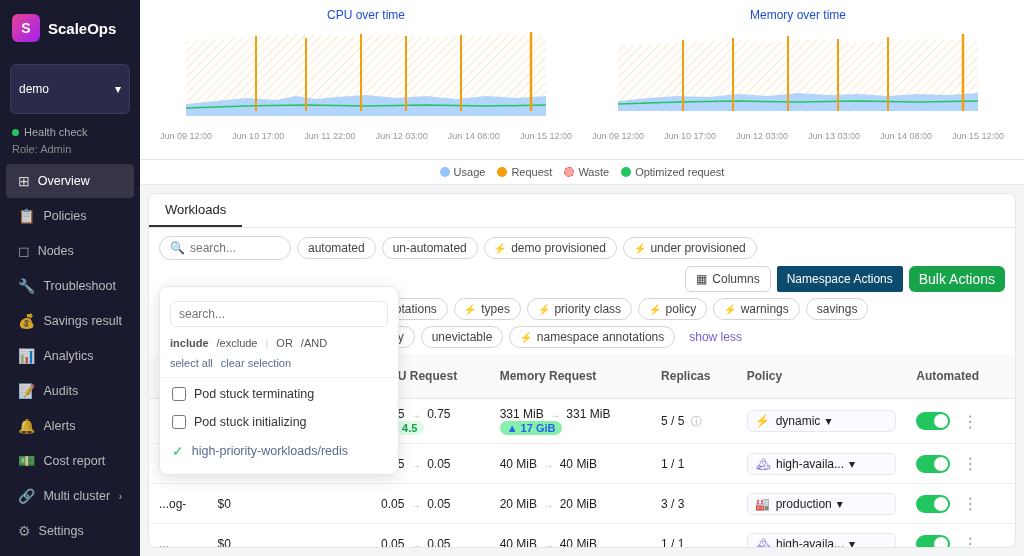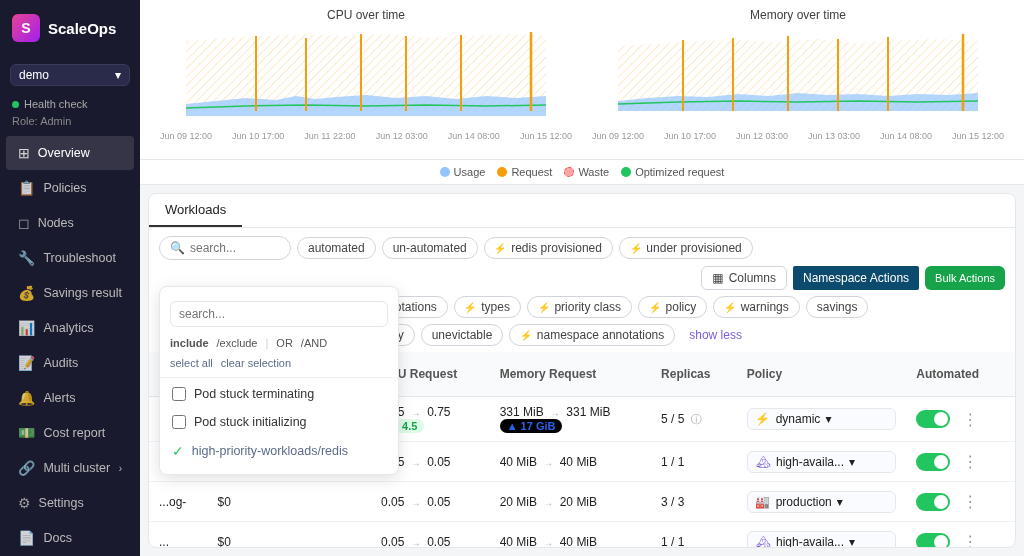--- a/index.html
+++ b/index.html
@@ -4,37 +4,37 @@
   <style>
     * { box-sizing: border-box; margin: 0; padding: 0; }
     body { font-family: -apple-system, BlinkMacSystemFont, 'Segoe UI', sans-serif; background: #f4f5f7; font-size: 13px; color: #222; overflow: hidden; }
     
     .app { display: flex; height: 556px; width: 1024px; }
     
     
     .sidebar { width: 140px; background: #1a1a2e; color: #ccc; display: flex; flex-direction: column; flex-shrink: 0; }
     .sidebar-logo { display: flex; align-items: center; gap: 8px; padding: 14px 12px; color: #fff; font-weight: 700; font-size: 15px; }
     .logo-icon { width: 28px; height: 28px; background: linear-gradient(135deg, #e84393, #a020f0); border-radius: 6px; display: flex; align-items: center; justify-content: center; font-size: 14px; color: #fff; }
-    .sidebar-select { margin: 8px 10px; background: #2a2a4a; border: 1px solid #3a3a5a; border-radius: 6px; color: #fff; padding: 3px 8px; font-size: 12px; width: calc(100% - 20px); display: flex; align-items: center; justify-content: space-between; cursor: pointer; }
+    .sidebar-select { margin: 8px 10px; background: #2a2a4a; border: 1px solid #3a3a5a; border-radius: 6px; color: #fff; padding: 17px 8px; font-size: 12px; width: calc(100% - 20px); display: flex; align-items: center; justify-content: space-between; cursor: pointer; }
     .health-check { padding: 4px 12px; font-size: 11px; color: #aaa; display: flex; align-items: center; gap: 5px; }
     .health-dot { width: 7px; height: 7px; background: #22c55e; border-radius: 50%; }
     .role-text { padding: 1px 12px 8px; font-size: 11px; color: #888; }
     .nav-item { display: flex; align-items: center; gap: 8px; padding: 9px 12px; cursor: pointer; color: #bbb; font-size: 13px; border-radius: 4px; margin: 1px 6px; }
     .nav-item.active { background: rgba(255,255,255,0.12); color: #fff; }
     .nav-icon { font-size: 14px; opacity: 0.8; }
     .nav-label { font-size: 12.5px; }
     .nav-item .chevron { margin-left: auto; font-size: 10px; }
 
     
     .main { flex: 1; display: flex; flex-direction: column; background: #f4f5f7; overflow: hidden; }
 
     
     .charts-area { background: #fff; padding: 8px 16px 4px; display: flex; gap: 12px; height: 160px; flex-shrink: 0; border-bottom: 1px solid #e5e7eb; }
     .chart-container { flex: 1; position: relative; }
-    .chart-title { text-align: center; font-size: 12px; color: #404040; margin-bottom: 4px; }
+    .chart-title { text-align: center; font-size: 12px; color: #1d4ed8; margin-bottom: 4px; }
     .chart-svg { width: 100%; height: 100px; }
     .chart-x-labels { display: flex; justify-content: space-between; font-size: 9px; color: #999; margin-top: 2px; padding: 0 4px; }
 
     
     .legend { display: flex; justify-content: center; gap: 12px; padding: 6px 0; background: #fff; border-bottom: 1px solid #e5e7eb; }
     .legend-item { display: flex; align-items: center; gap: 4px; font-size: 11px; color: #555; }
     .legend-dot { width: 10px; height: 10px; border-radius: 50%; }
 
     
     .workloads-panel { flex: 1; background: #fff; margin: 8px; border-radius: 8px; border: 1px solid #e5e7eb; display: flex; flex-direction: column; overflow: hidden; }
@@ -49,21 +49,21 @@
     .search-box { display: flex; align-items: center; border: 1px solid #d1d5db; border-radius: 18px; padding: 4px 10px; gap: 5px; min-width: 130px; background: #fff; }
     .search-box input { border: none; outline: none; font-size: 12px; width: 90px; color: #999; }
     .filter-pill { display: flex; align-items: center; gap: 4px; border: 1px solid #d1d5db; border-radius: 14px; padding: 3px 10px; font-size: 12px; color: #444; background: #fff; cursor: pointer; white-space: nowrap; }
     .filter-pill .filter-icon { font-size: 10px; color: #888; }
     .show-less { color: #7c5cd6; font-size: 12px; cursor: pointer; padding: 3px 8px; }
 
     
     .filter-actions { display: flex; gap: 6px; margin-left: auto; }
     .btn-columns { display: flex; align-items: center; gap: 5px; border: 1px solid #d1d5db; border-radius: 6px; padding: 4px 10px; font-size: 12px; background: #fff; cursor: pointer; color: #444; }
     .btn-ns-actions { background: #0c4a6e; color: #fff; border: none; border-radius: 2px; padding: 5px 10px; font-size: 12px; cursor: pointer; }
-    .btn-bulk { background: #16a34a; color: #fff; border: none; border-radius: 6px; padding: 5px 10px; font-size: 11px; cursor: pointer; }
+    .btn-bulk { background: #16a34a; color: #fff; border: none; border-radius: 6px; padding: 5px 10px; font-size: 14px; cursor: pointer; }
 
     
     .dropdown-popup { position: absolute; left: 10px; top: 58px; background: #fff; border: 1px solid #e5e7eb; border-radius: 8px; box-shadow: 0 4px 16px rgba(0,0,0,0.12); z-index: 100; width: 240px; padding: 8px 0; }
     .dropdown-search { padding: 6px 10px; }
     .dropdown-search input { width: 100%; border: 1px solid #e5e7eb; border-radius: 6px; padding: 5px 8px; font-size: 12px; outline: none; }
     .dropdown-controls { display: flex; align-items: center; gap: 8px; padding: 4px 10px 6px; font-size: 11px; color: #555; }
     .dropdown-controls .include { font-weight: 600; font-size: 11px; }
     .dropdown-controls .separator { color: #ccc; }
     .dropdown-selection { display: flex; gap: 8px; padding: 2px 10px 6px; font-size: 11px; }
     .dropdown-selection span { color: #5b6b8a; cursor: pointer; }
@@ -73,21 +73,21 @@
     .dropdown-divider { border: none; border-top: 1px solid #f0f0f0; margin: 2px 0; }
     .check-mark { color: #22c55e; font-size: 14px; }
 
     
     .table-container { flex: 1; overflow: auto; }
     table { width: 100%; border-collapse: collapse; font-size: 12px; }
     th { background: #f9fafb; border-bottom: 1px solid #e5e7eb; padding: 8px 10px; text-align: left; font-weight: 600; color: #555; white-space: nowrap; font-size: 12px; }
     td { padding: 8px 10px; border-bottom: 1px solid #f0f1f3; vertical-align: middle; }
     .arrow-right { color: #aaa; font-size: 10px; margin: 0 3px; }
     .badge-green { background: #dcfce7; color: #16a34a; border-radius: 10px; padding: 1px 7px; font-size: 11px; font-weight: 600; display: inline-block; }
-    .badge-blue { background: #000000; color: #2563eb; border-radius: 10px; padding: 1px 7px; font-size: 11px; font-weight: 600; display: inline-block; text-align: right; }
+    .badge-blue { background: #86efac; color: #2563eb; border-radius: 10px; padding: 1px 7px; font-size: 11px; font-weight: 600; display: inline-block; text-align: right; }
     .policy-pill { display: flex; align-items: center; gap: 5px; border: 1px solid #e5e7eb; border-radius: 6px; padding: 3px 8px; font-size: 12px; background: #fafbff; cursor: pointer; }
     .policy-pill .policy-icon { font-size: 12px; color: #7c5cd6; }
     .toggle { width: 34px; height: 18px; background: #22c55e; border-radius: 9px; position: relative; cursor: pointer; display: inline-block; }
     .toggle::after { content: ''; position: absolute; width: 14px; height: 14px; background: #fff; border-radius: 50%; top: 2px; right: 2px; transition: all 0.2s; }
     .more-btn { color: #999; cursor: pointer; font-size: 16px; padding: 2px 6px; }
     .col-savings { min-width: 100px; }
     .sort-icon { font-size: 10px; color: #aaa; margin-left: 3px; }
     .monthly-label { font-size: 10px; color: #aaa; font-weight: 400; }
     .replicas-info { font-size: 11px; color: #aaa; margin-left: 3px; }
   </style>
@@ -265,21 +265,21 @@
             <input type="text" placeholder="search..." style="">
           </div>
           <div class="filter-pill">
             <span>automated</span>
           </div>
           <div class="filter-pill">
             <span>un-automated</span>
           </div>
           <div class="filter-pill">
             <span class="filter-icon">⚡</span>
-            <span>redis provisioned</span>
+            <span>demo provisioned</span>
           </div>
           <div class="filter-pill">
             <span class="filter-icon">⚡</span>
             <span>under provisioned</span>
           </div>
           <div class="filter-actions">
             <div class="btn-columns">
               <span>▦</span>
               <span>Columns</span>
             </div>

